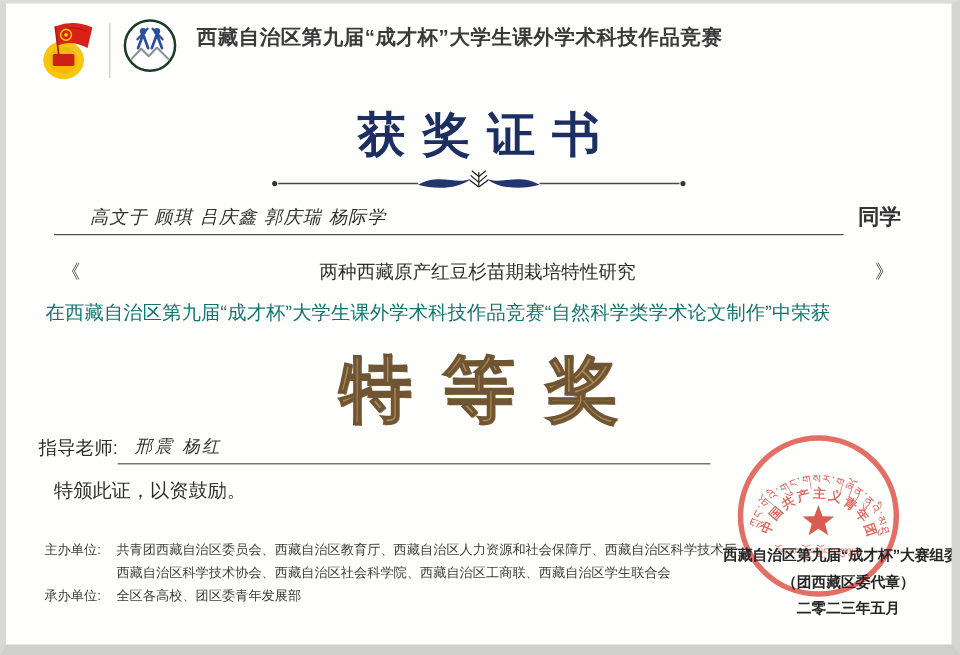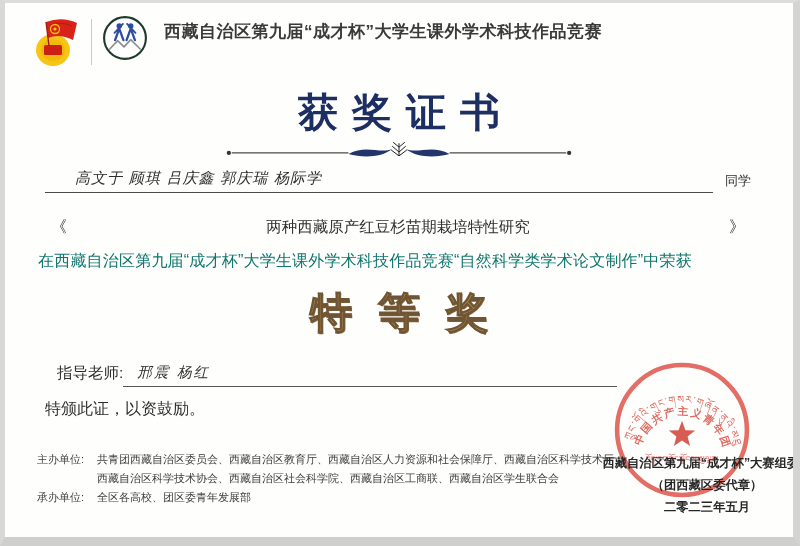--- a/index.html
+++ b/index.html
@@ -23,33 +23,33 @@
   .header-tibetan{font-size:9px;color:#5a5a5a;margin-top:2px;letter-spacing:0px;white-space:nowrap;}
   
   .cert-title{top:82px;left:0;width:100%;text-align:center;
     font-size:40px;font-weight:bold;color:#1d2f62;letter-spacing:14px;text-indent:14px;}
   .divider{top:138px;left:0;width:100%;text-align:center;}
   
   .names-row{top:166px;left:40px;right:42px;display:flex;align-items:flex-end;}
   .names-line{flex:1;border-bottom:1.5px solid #4a4a4a;padding:0 0 4px 30px;
     font-family:"DejaVu Serif","Liberation Serif",serif;font-style:italic;
     font-size:15px;color:#2e2e2e;letter-spacing:1px;white-space:nowrap;}
-  .suffix{padding:0 0 3px 12px;font-size:13px;color:#333;}
+  .suffix{padding:0 0 3px 12px;font-size:18px;color:#333;font-weight:bold;}
   
   .work-row{top:214px;left:40px;right:42px;display:flex;align-items:baseline;font-size:15.5px;color:#2e2e2e;}
   .work-prefix{margin-left:45px;white-space:nowrap;}
   .quote{margin:0 6px;font-size:16px;}
   .work-title{flex:1;text-align:center;white-space:nowrap;}
   .achieve-line{top:248px;left:33px;right:30px;font-size:16px;color:#0f766e;letter-spacing:0.2px;white-space:nowrap;}
   
   .award{top:282px;left:0;width:100%;text-align:center;
-    font-size:42px;font-weight:bold;color:#ab8751;letter-spacing:26px;text-indent:26px;
+    font-size:60px;font-weight:bold;color:#ab8751;letter-spacing:26px;text-indent:26px;
     -webkit-text-stroke:1px #6f5533;text-shadow:1px 1px 0 #8a6b3f;}
   
-  .advisor-row{top:360px;left:52px;width:560px;display:flex;align-items:center;}
+  .advisor-row{top:360px;left:27px;width:560px;display:flex;align-items:center;}
   .advisor-label{font-size:15.5px;color:#2e2e2e;white-space:nowrap;padding-bottom:3px;}
   .advisor-line{flex:1;border-bottom:1.2px solid #555;padding:0 0 4px 14px;
     font-family:"DejaVu Serif","Liberation Serif",serif;font-style:italic;
     font-size:14.5px;color:#303030;letter-spacing:2px;white-space:nowrap;}
   .closing{top:396px;left:40px;font-size:16px;color:#2c2c2c;}
   
   .organizers{top:447px;left:32px;font-size:11px;color:#3d3d3d;line-height:1.72;}
   .org-row{display:flex;white-space:nowrap;}
   .org-label{width:60px;flex:0 0 60px;}
   

